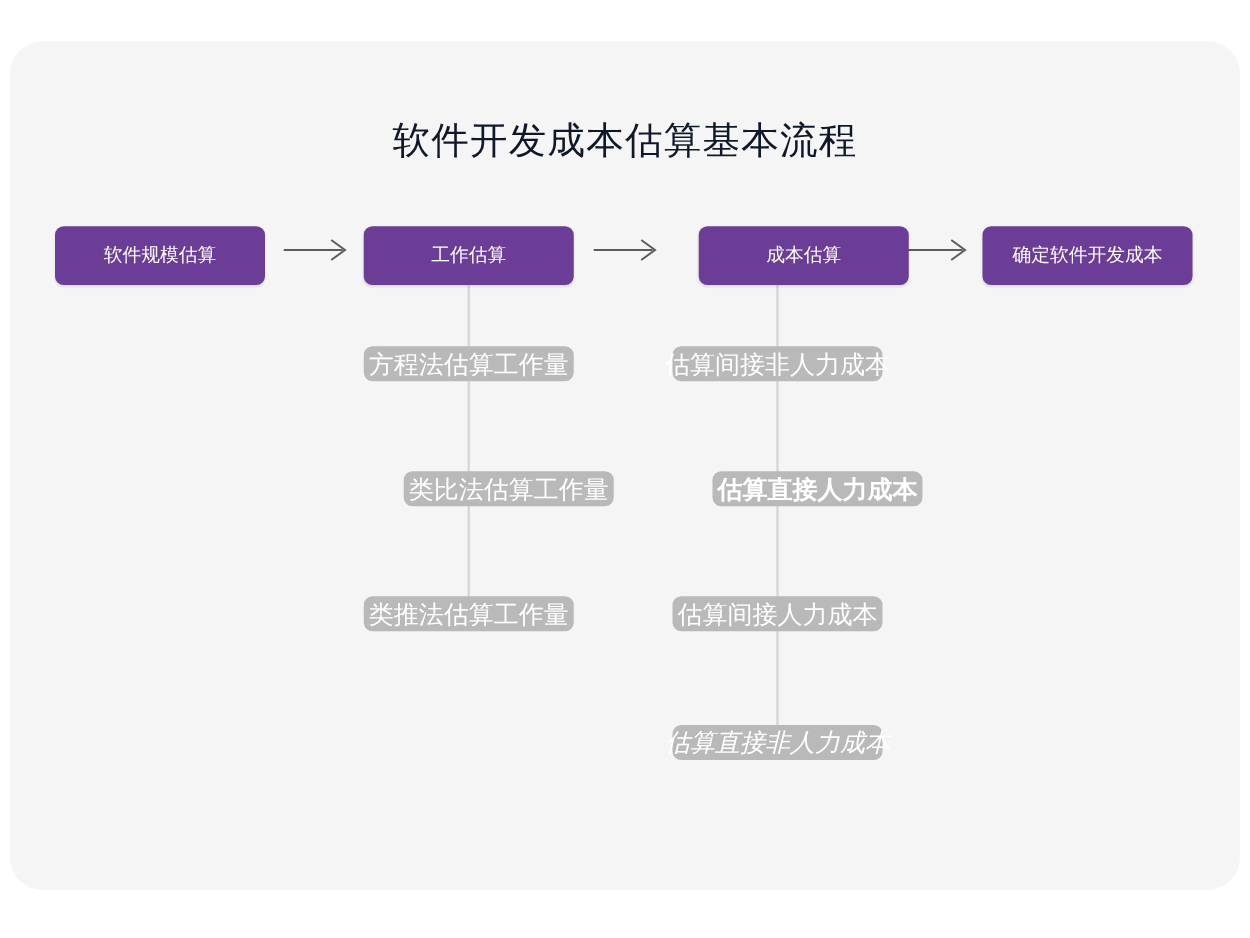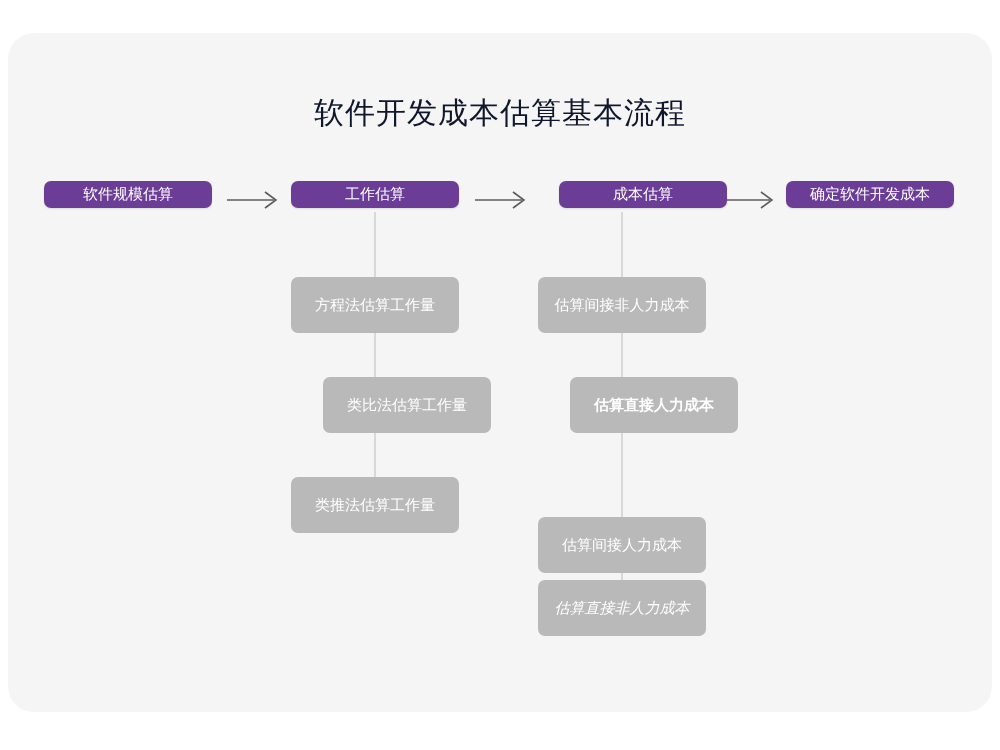--- a/index.html
+++ b/index.html
@@ -40,42 +40,42 @@
     font-size: 30px;
     line-height: 40px;
     color: #0f172a;
     letter-spacing: 1px;
     white-space: nowrap;
   }
 
   
   .node-primary {
     position: absolute;
-    height: 27px;
+    height: 47px;
     background: #6b3d96;
     border-radius: 7px;
     color: #ffffff;
     font-size: 15px;
     display: flex;
     align-items: center;
     justify-content: center;
     box-sizing: border-box;
     white-space: nowrap;
     box-shadow: 0 1px 2px rgba(0,0,0,0.10);
   }
 
   
   .node-secondary {
     position: absolute;
-    height: 56px;
+    height: 28px;
     width: 168px;
     background: #b9b9b9;
     border-radius: 7px;
     color: #ffffff;
-    font-size: 15px;
+    font-size: 20px;
     display: flex;
     align-items: center;
     justify-content: center;
     box-sizing: border-box;
     white-space: nowrap;
   }
 
   
   .v-line {
     position: absolute;
@@ -135,17 +135,17 @@
   <div class="node-secondary" style="left:291px; top:277px;">方程法估算工作量</div>
 
   <div class="node-secondary" style="left:291px; top:377px;margin-left:32px;">类比法估算工作量</div>
 
   <div class="node-secondary" style="left:291px; top:477px;">类推法估算工作量</div>
 
   <div class="node-secondary" style="left:538px; top:277px;">估算间接非人力成本</div>
 
   <div class="node-secondary" style="left:570px; top:377px;font-weight:bold;">估算直接人力成本</div>
 
-  <div class="node-secondary" style="left:538px; top:477px;margin-top:40px;">估算间接人力成本</div>
+  <div class="node-secondary" style="left:538px; top:477px;">估算间接人力成本</div>
 
   <div class="node-secondary" style="left:538px; top:580px;font-style:italic;">估算直接非人力成本</div>
 
 </div>
 
 </body></html>

